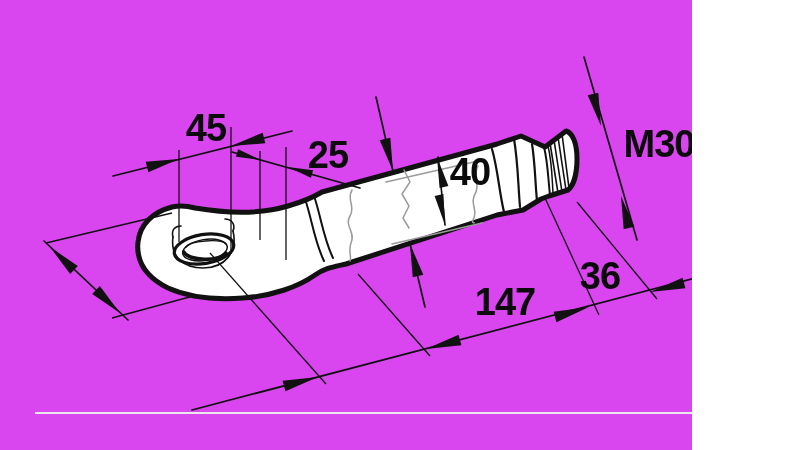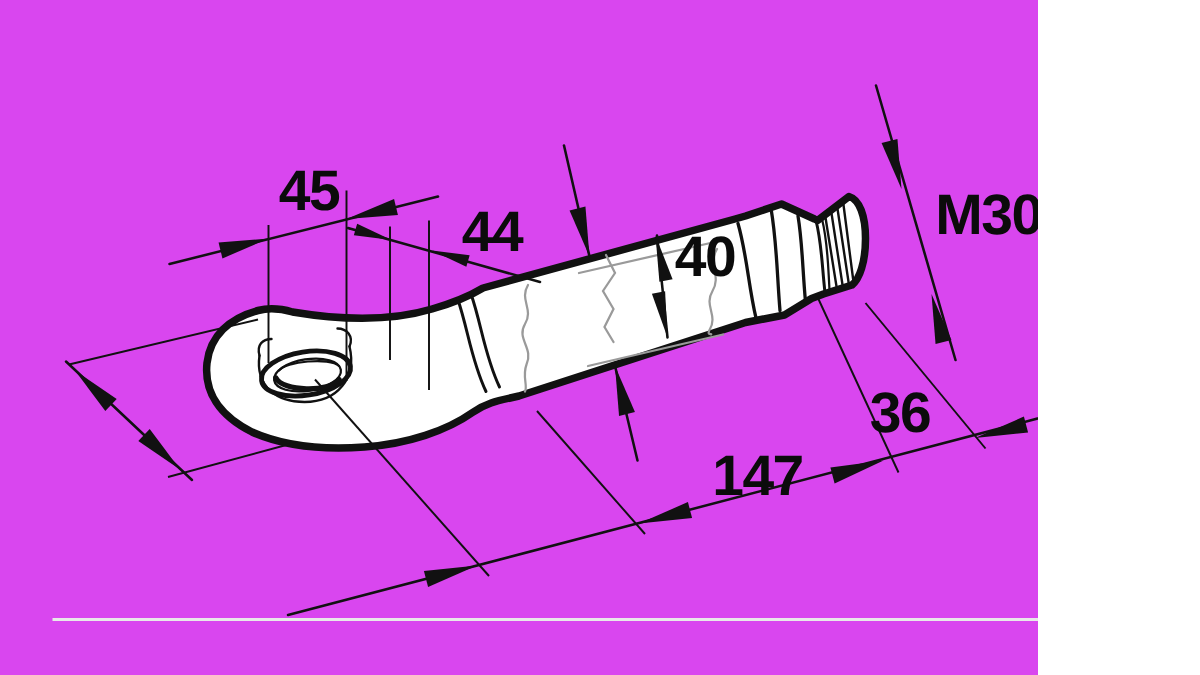--- a/index.html
+++ b/index.html
@@ -106,18 +106,18 @@
       <polygon points="50,247 70.2,274 77.8,266"></polygon>
       <polygon points="120,313 99.8,286 92.2,294"></polygon>
       <polygon points="318,377 282.6,380.7 285.4,391.3"></polygon>
       <polygon points="426,349 461.4,345.3 458.6,334.7"></polygon>
       <polygon points="589,307 553.6,311.7 556.4,322.3"></polygon>
       <polygon points="650,292 685.4,288.3 682.6,277.7"></polygon>
     </g>
   </svg>
 
   <div class="dim-label" style="left:206px;top:128px">45</div>
-  <div class="dim-label" style="left:328px;top:155px">44</div>
+  <div class="dim-label" style="left:328px;top:155px">25</div>
   <div class="dim-label" style="left:470px;top:172px">40</div>
   <div class="dim-label" style="left:659px;top:144px">M30</div>
   <div class="dim-label" style="left:600px;top:276px">36</div>
-  <div class="dim-label" style="left:505px;top:318px">147</div>
+  <div class="dim-label" style="left:505px;top:302px">147</div>
 </div>
 
 </body></html>

